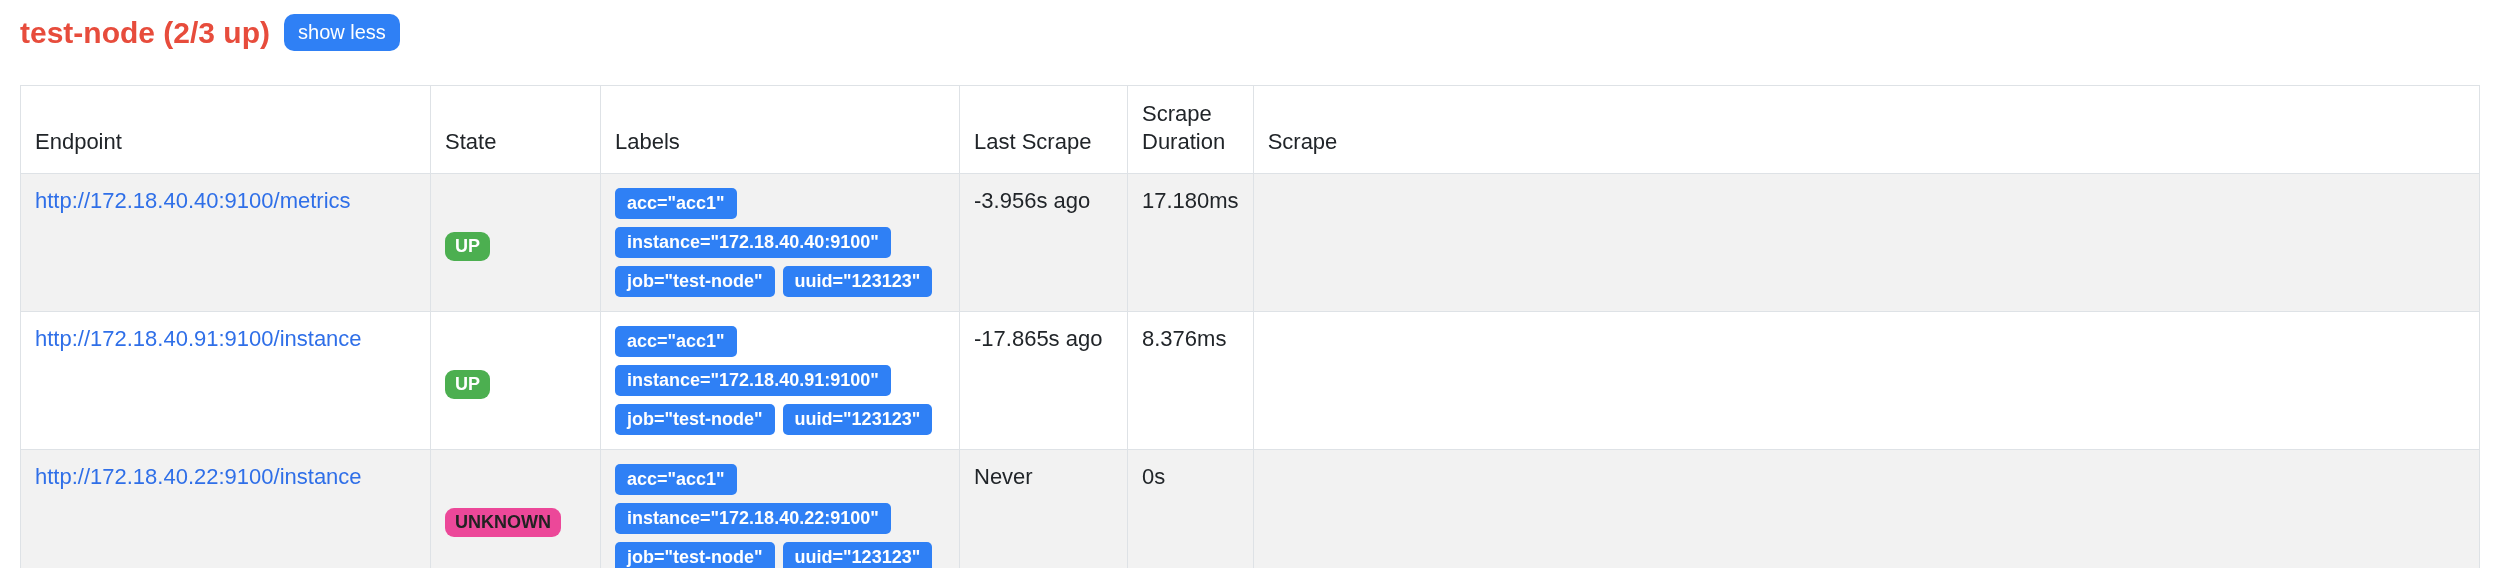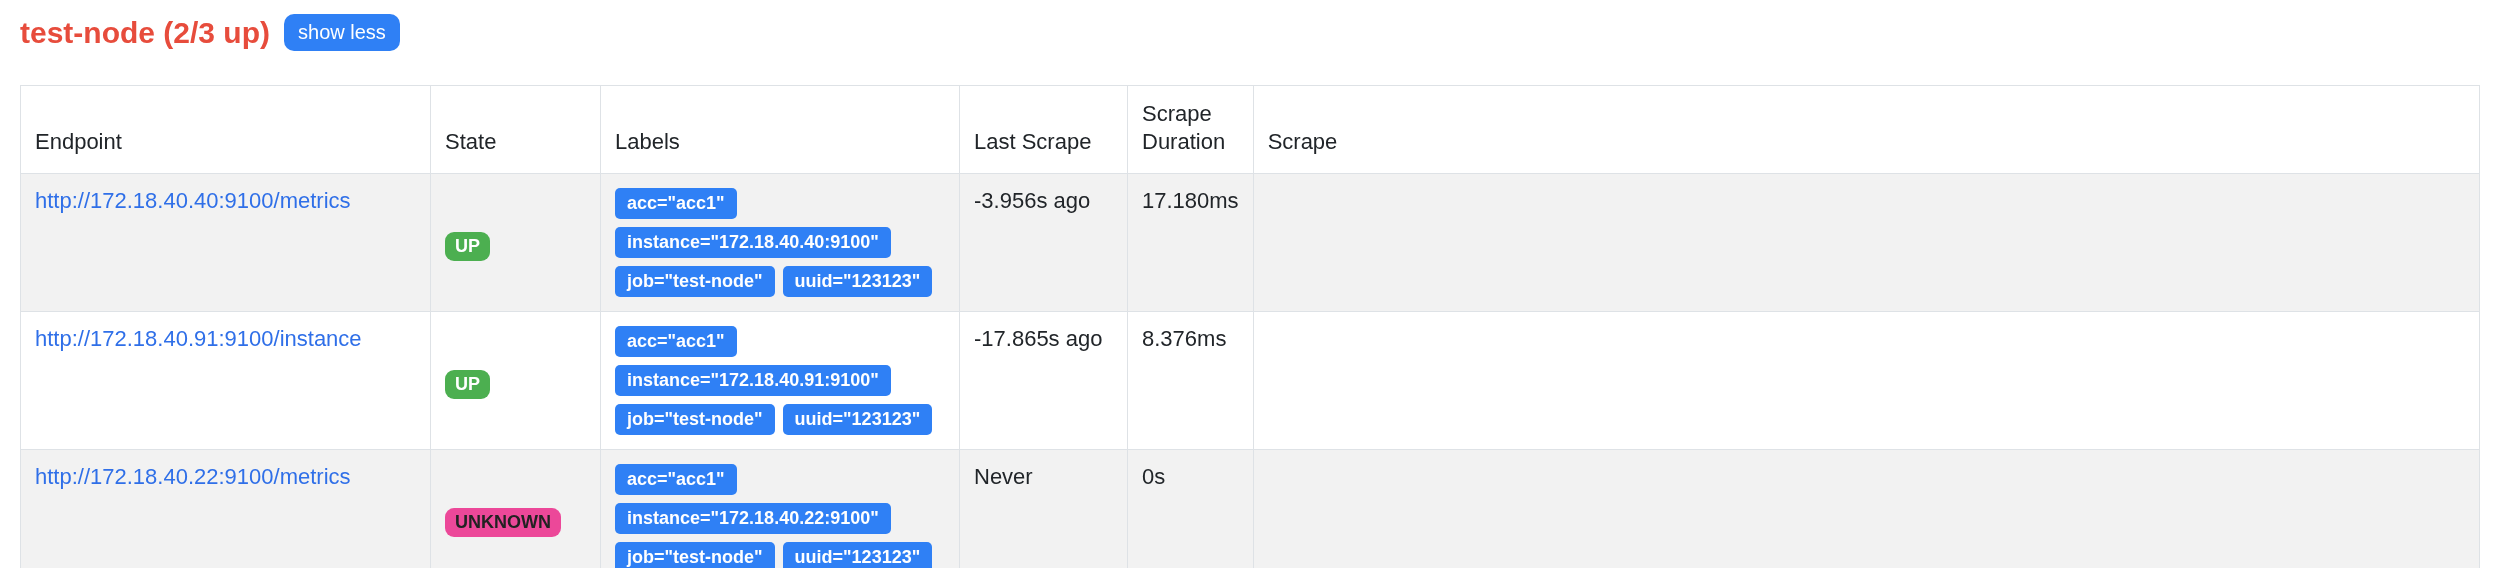--- a/index.html
+++ b/index.html
@@ -134,21 +134,21 @@
             <span class="label-chip">instance="172.18.40.91:9100"</span>
             <span class="label-chip">job="test-node"</span>
             <span class="label-chip">uuid="123123"</span>
           </div>
         </td>
         <td>-17.865s ago</td>
         <td>8.376ms</td>
         <td></td>
       </tr>
       <tr>
-        <td><a class="endpoint-link" href="#">http://172.18.40.22:9100/metrics</a></td>
+        <td><a class="endpoint-link" href="#">http://172.18.40.22:9100/instance</a></td>
         <td><span class="badge badge-unknown">UNKNOWN</span></td>
         <td>
           <div class="labels-wrap">
             <span class="label-chip">acc="acc1"</span>
             <span class="label-chip">instance="172.18.40.22:9100"</span>
             <span class="label-chip">job="test-node"</span>
             <span class="label-chip">uuid="123123"</span>
           </div>
         </td>
         <td>Never</td>

